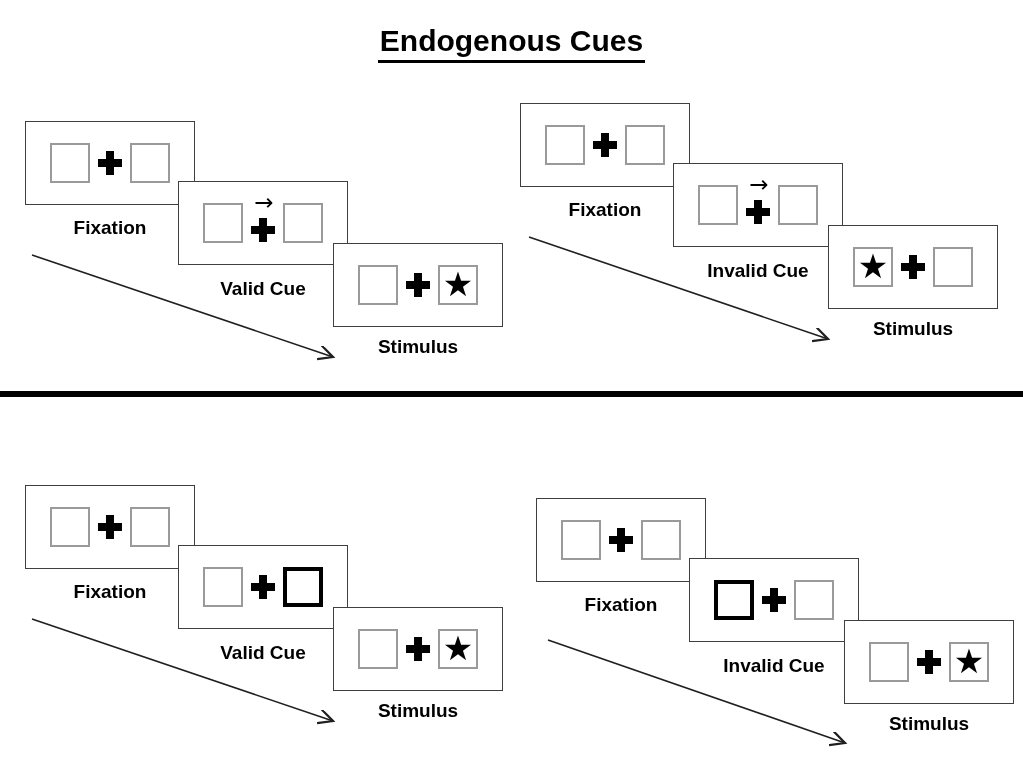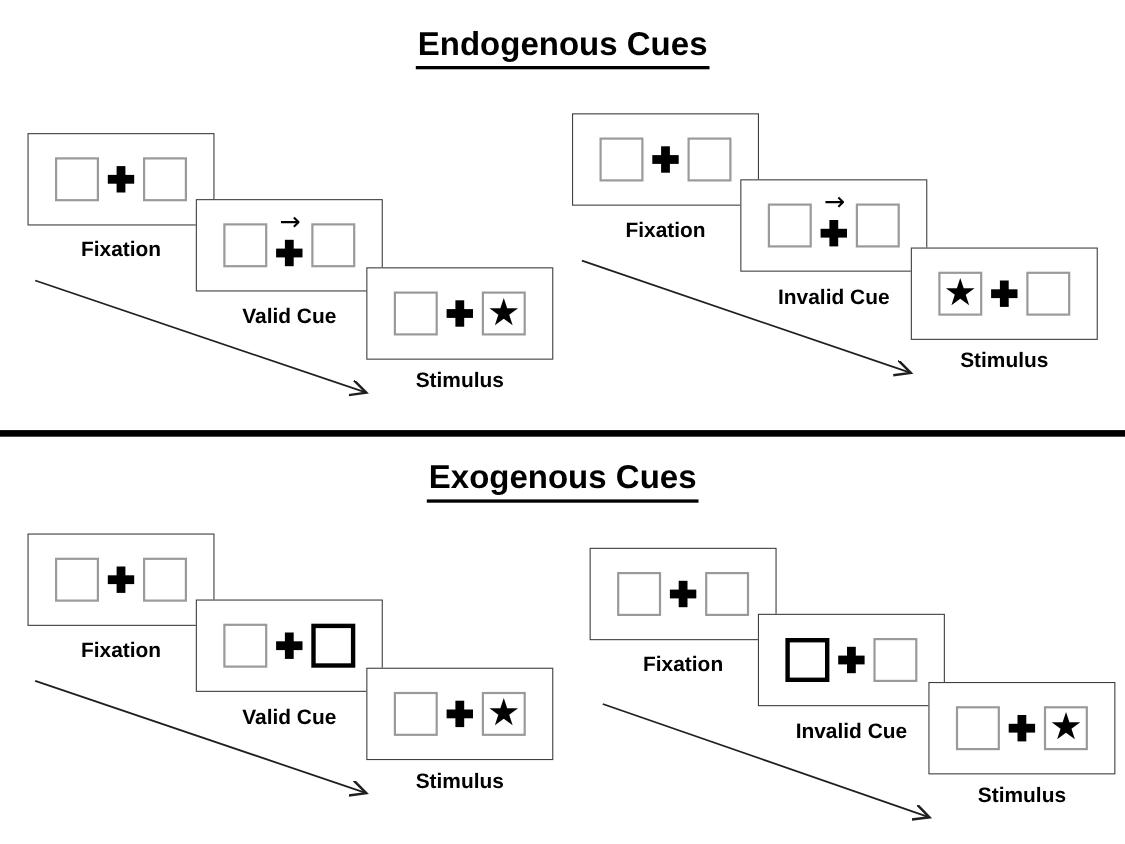--- a/index.html
+++ b/index.html
@@ -175,23 +175,20 @@
       <div class="mid">
           <span class="cross"></span>
         </div>
       <div class="box"></div>
     </div>
     <div class="card-label l3">Stimulus</div>
   </div>
 
   <div class="divider"></div>
 
-  <div class="section-title title-exo">
-    <span class="underlined">Exogenous Cues</span>
-  </div>
 
   <div class="panel panel-bl">
     <svg class="time-arrow" width="330" height="125">
       <defs>
         <marker id="ah-bl" markerWidth="12" markerHeight="12" refX="9" refY="4.5" orient="auto">
           <path d="M0,0 L9,4.5 L0,9" fill="none" stroke="#1f1f1f" stroke-width="1.4"></path>
         </marker>
       </defs>
       <line x1="7" y1="8" x2="308" y2="110" stroke="#1f1f1f" stroke-width="1.6" marker-end="url(#ah-bl)"></line>
     </svg>

